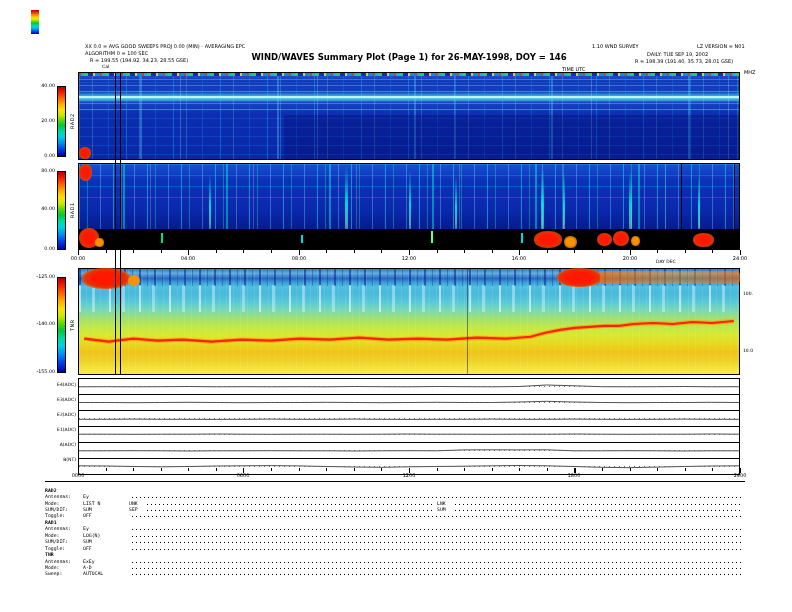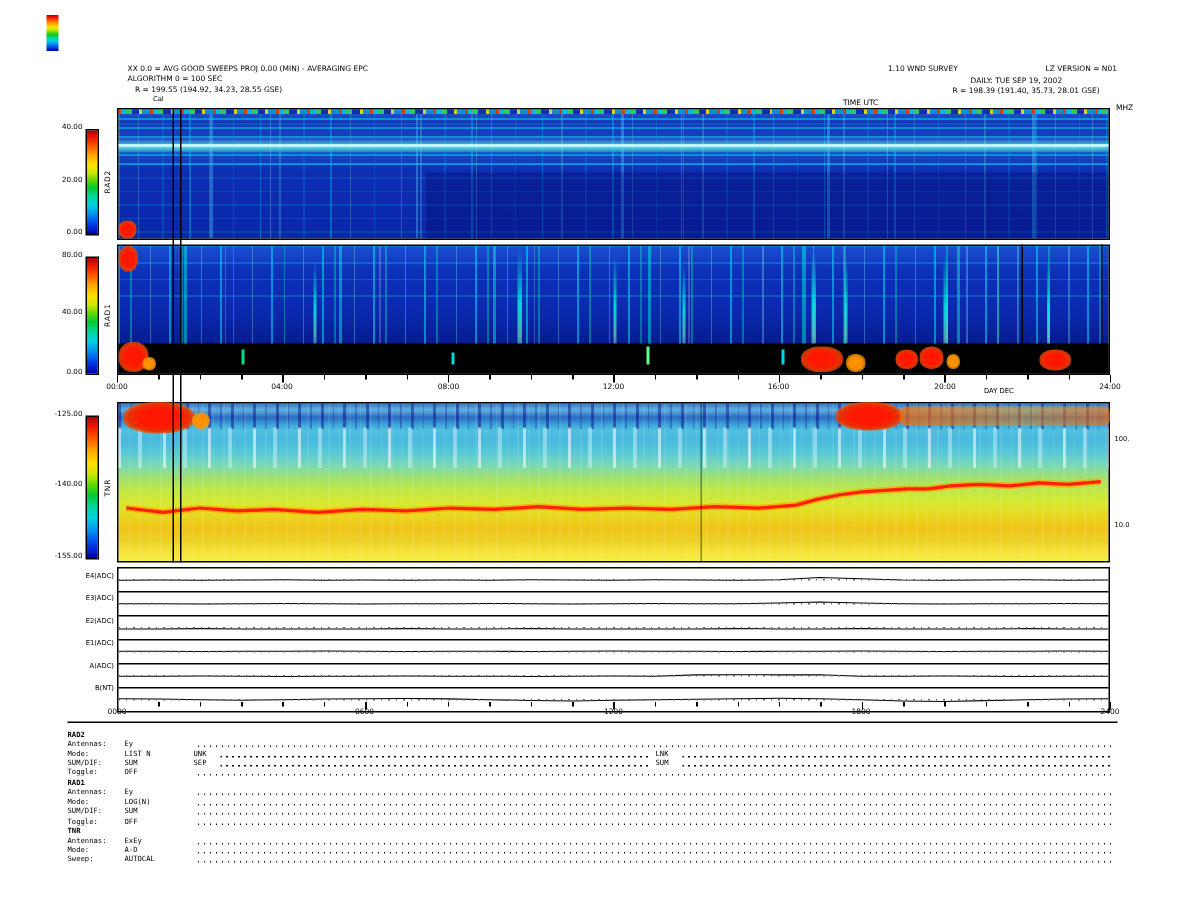--- a/index.html
+++ b/index.html
@@ -70,20 +70,21 @@
 <body>
 
 <div class="canvas">
 
   <div class="abs jet" style="left:31px;top:10px;width:8px;height:24px;"></div>
 
   <div class="abs t5" style="left:85px;top:43px;">XX 0.0 = AVG GOOD SWEEPS PROJ 0.00 (MIN) - AVERAGING EPC</div>
   <div class="abs t5" style="left:85px;top:50px;">ALGORITHM 0 = 100 SEC</div>
   <div class="abs t5" style="left:90px;top:57px;">R =  199.55 (194.92, 34.23, 28.55 GSE)</div>
 
+  <div class="abs title" style="left:78px;top:52px;width:662px;">WIND/WAVES Summary Plot (Page 1) for 26-MAY-1998, DOY = 146</div>
 
   <div class="abs t5" style="left:592px;top:43px;">1.10 WND SURVEY</div>
   <div class="abs t5" style="left:697px;top:43px;">LZ VERSION = N01</div>
   <div class="abs t5" style="left:647px;top:51px;">DAILY: TUE SEP 19, 2002</div>
   <div class="abs t5" style="left:635px;top:58px;">R =  198.39 (191.40, 35.73, 28.01 GSE)</div>
   <div class="abs t5" style="left:562px;top:66px;">TIME UTC</div>
   <div class="abs t5" style="left:744px;top:69px;">MHZ</div>
   <div class="abs t45" style="left:102px;top:64px;">Cal</div>
 
   <div class="abs panel p1" style="left:78px;top:72px;width:662px;height:88px;">

